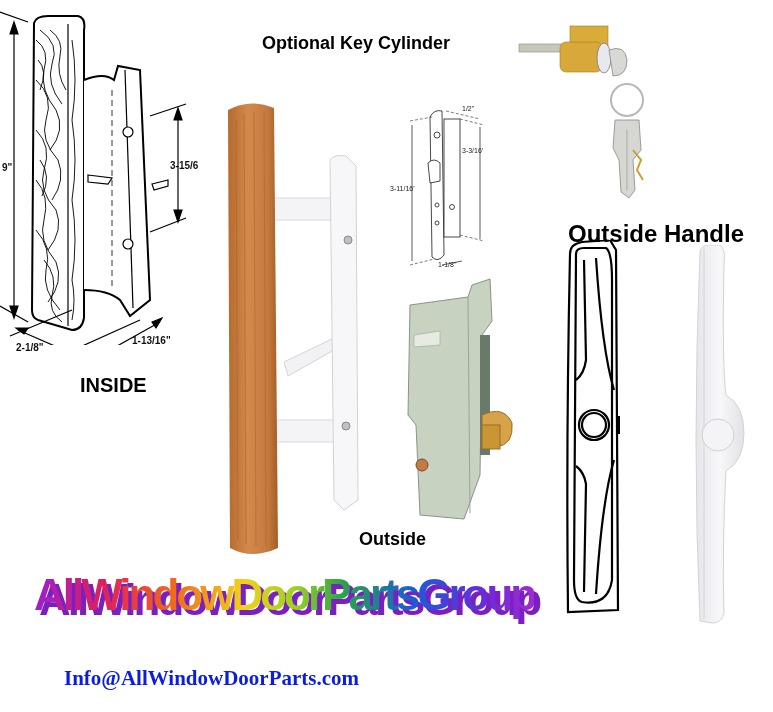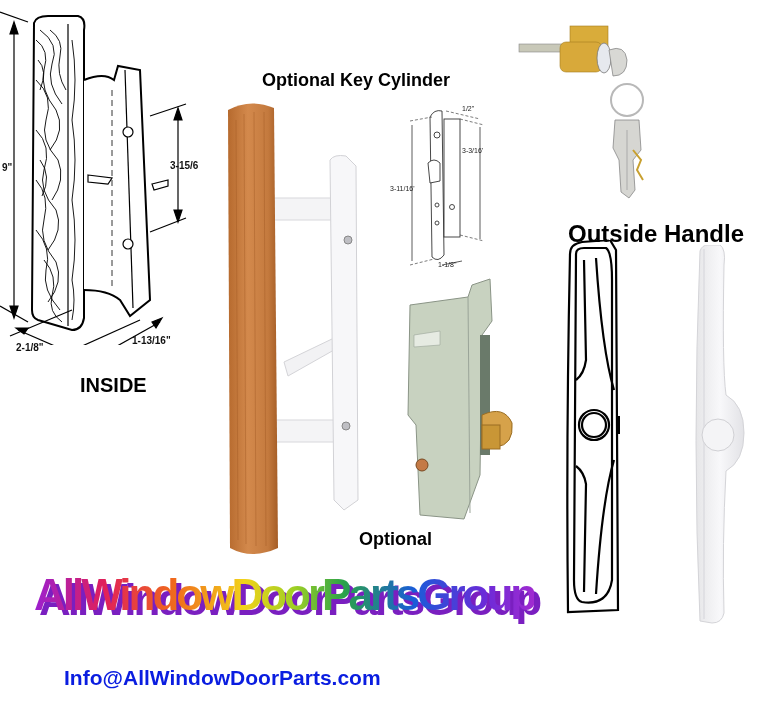--- a/index.html
+++ b/index.html
@@ -6,21 +6,21 @@
   body{width:773px;height:712px;position:relative;overflow:hidden;font-family:"Liberation Sans",sans-serif;}
   .abs{position:absolute;}
   .label{font-family:"Liberation Sans",sans-serif;font-weight:bold;color:#000;white-space:nowrap;}
   .dim{font-family:"Liberation Sans",sans-serif;font-size:10px;color:#111;white-space:nowrap;font-weight:bold;}
   .dim-s{font-family:"Liberation Sans",sans-serif;font-size:7px;color:#222;white-space:nowrap;}
   .brand{font-family:"Liberation Sans",sans-serif;font-weight:bold;font-size:44px;letter-spacing:-3px;white-space:nowrap;
     background:linear-gradient(90deg,#9b1fd0 0%,#e0205a 14%,#f06a1c 28%,#f2d21a 42%,#9fd024 52%,#2aa24a 62%,#1a5cd8 76%,#6a2bd8 90%,#a02bd0 100%);
     -webkit-background-clip:text;background-clip:text;color:transparent;
     text-shadow:none;}
   .brand-shadow{font-family:"Liberation Sans",sans-serif;font-weight:bold;font-size:44px;letter-spacing:-3px;white-space:nowrap;color:#7a1fc0;}
-  .email{font-family:Liberation Sans, sans-serif;font-weight:bold;font-size:21px;color:#0a1de0;white-space:nowrap;}
+  .email{font-family:Liberation Serif, serif;font-weight:bold;font-size:21px;color:#0a1de0;white-space:nowrap;}
 </style>
 </head>
 <body>
 
 <div class="abs" style="left:0;top:0;width:220px;height:345px;">
   <svg width="220" height="345" viewBox="0 0 220 345">
 
     <path d="M34,23 Q36,16 48,16 L78,16 Q86,18 84,30 L84,318 Q82,330 72,330 L38,320 Q32,318 32,310 Z" fill="#fff" stroke="#000" stroke-width="2"></path>
     <path d="M68,24 L68,326" stroke="#000" stroke-width="1.2"></path>
 
@@ -66,21 +66,21 @@
     </g>
   </svg>
   <span class="abs dim" style="left:2px;top:162px;">9"</span>
   <span class="abs dim" style="left:170px;top:160px;">3-15/6</span>
   <span class="abs dim" style="left:16px;top:342px;">2-1/8"</span>
   <span class="abs dim" style="left:132px;top:335px;">1-13/16"</span>
 </div>
 
 <div class="abs label" style="left:80px;top:374px;font-size:20px;text-align:right;">INSIDE</div>
 
-<div class="abs label" style="left:262px;top:33px;font-size:18px;margin-top:37px;">Optional Key Cylinder</div>
+<div class="abs label" style="left:262px;top:33px;font-size:18px;">Optional Key Cylinder</div>
 <div class="abs" style="left:515px;top:20px;width:160px;height:180px;">
   <svg width="160" height="180" viewBox="0 0 160 180">
     <rect x="4" y="24" width="44" height="8" fill="#c8c8b8" stroke="#888" stroke-width="0.6"></rect>
     <rect x="55" y="6" width="38" height="22" fill="#d9ac3a" stroke="#a57d1e" stroke-width="0.6"></rect>
     <rect x="45" y="22" width="42" height="30" rx="6" fill="#d8a93a" stroke="#a57d1e" stroke-width="0.6"></rect>
     <ellipse cx="89" cy="38" rx="7" ry="15" fill="#e6e9ee" stroke="#777" stroke-width="0.8"></ellipse>
     <path d="M94,30 Q110,24 112,40 Q112,56 98,56 Z" fill="#d8d8d4" stroke="#888" stroke-width="0.8"></path>
     <circle cx="112" cy="80" r="16" fill="none" stroke="#b8b8b8" stroke-width="2"></circle>
     <path d="M100,100 L124,100 L126,130 L118,140 L120,170 L114,178 L106,172 L104,140 L98,128 Z" fill="#d6d6d2" stroke="#888" stroke-width="0.8"></path>
     <path d="M112,110 L112,170" stroke="#aaa" stroke-width="1"></path>
@@ -150,21 +150,21 @@
   <svg width="120" height="250" viewBox="0 0 120 250">
     <path d="M10,30 L68,22 L72,10 L90,4 L92,46 L82,60 L80,200 L64,244 L20,240 L16,150 L8,140 Z" fill="#c8d2c0" stroke="#8a9486" stroke-width="1"></path>
     <path d="M68,22 L70,238" stroke="#9aa498" stroke-width="1"></path>
     <rect x="80" y="60" width="10" height="120" fill="#6a7a6a"></rect>
     <path d="M82,140 Q104,130 112,148 Q114,170 96,172 L82,172 Z" fill="#d6a24a" stroke="#9a6d22"></path>
     <rect x="82" y="150" width="18" height="24" fill="#c99636" stroke="#9a6d22"></rect>
     <circle cx="22" cy="190" r="6" fill="#c47a46" stroke="#7a4a22"></circle>
     <path d="M14,60 L40,56 L40,70 L14,72 Z" fill="#e6ebe2" stroke="#9aa498" stroke-width="0.6"></path>
   </svg>
 </div>
-<div class="abs label" style="left:359px;top:529px;font-size:18px;">Optional</div>
+<div class="abs label" style="left:359px;top:529px;font-size:18px;">Outside</div>
 
 <div class="abs label" style="left:568px;top:220px;font-size:24px;">Outside Handle</div>
 <div class="abs" style="left:562px;top:240px;width:70px;height:385px;">
   <svg width="70" height="385" viewBox="0 0 70 385">
     <g fill="none" stroke="#000" stroke-width="2.2">
       <path d="M8,14 Q8,4 20,2 L48,0 L54,10 L56,370 L6,372 Q4,200 8,14 Z"></path>
       <path d="M14,14 Q14,8 22,8 L44,8 Q50,12 50,40 L50,340 Q46,366 20,362 Q12,360 12,340 Z"></path>
       <path d="M22,20 L24,120 Q22,134 14,140"></path>
       <path d="M34,18 Q40,110 52,150"></path>
       <path d="M22,352 L24,244 Q22,232 14,226"></path>

